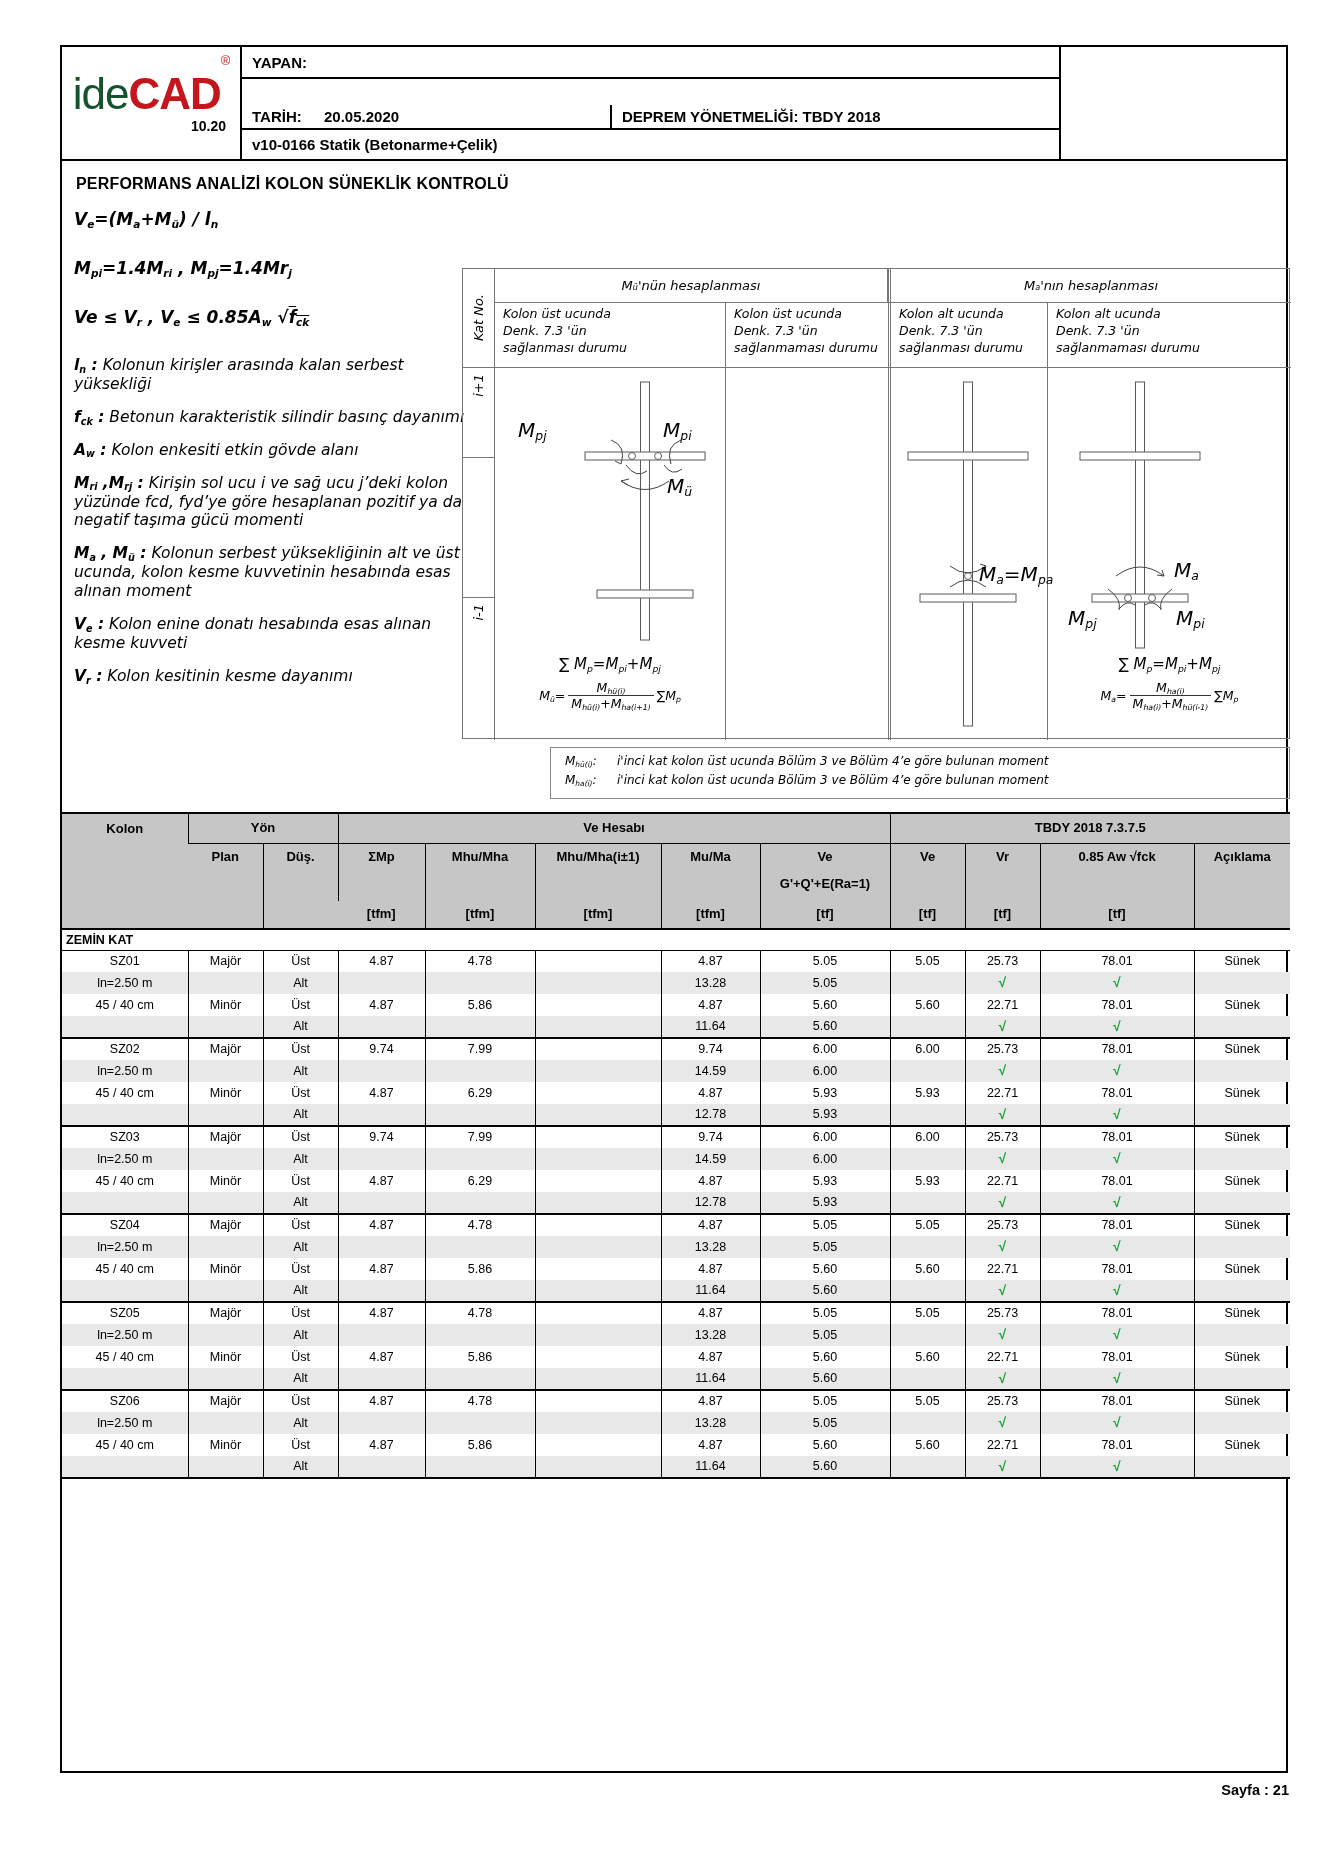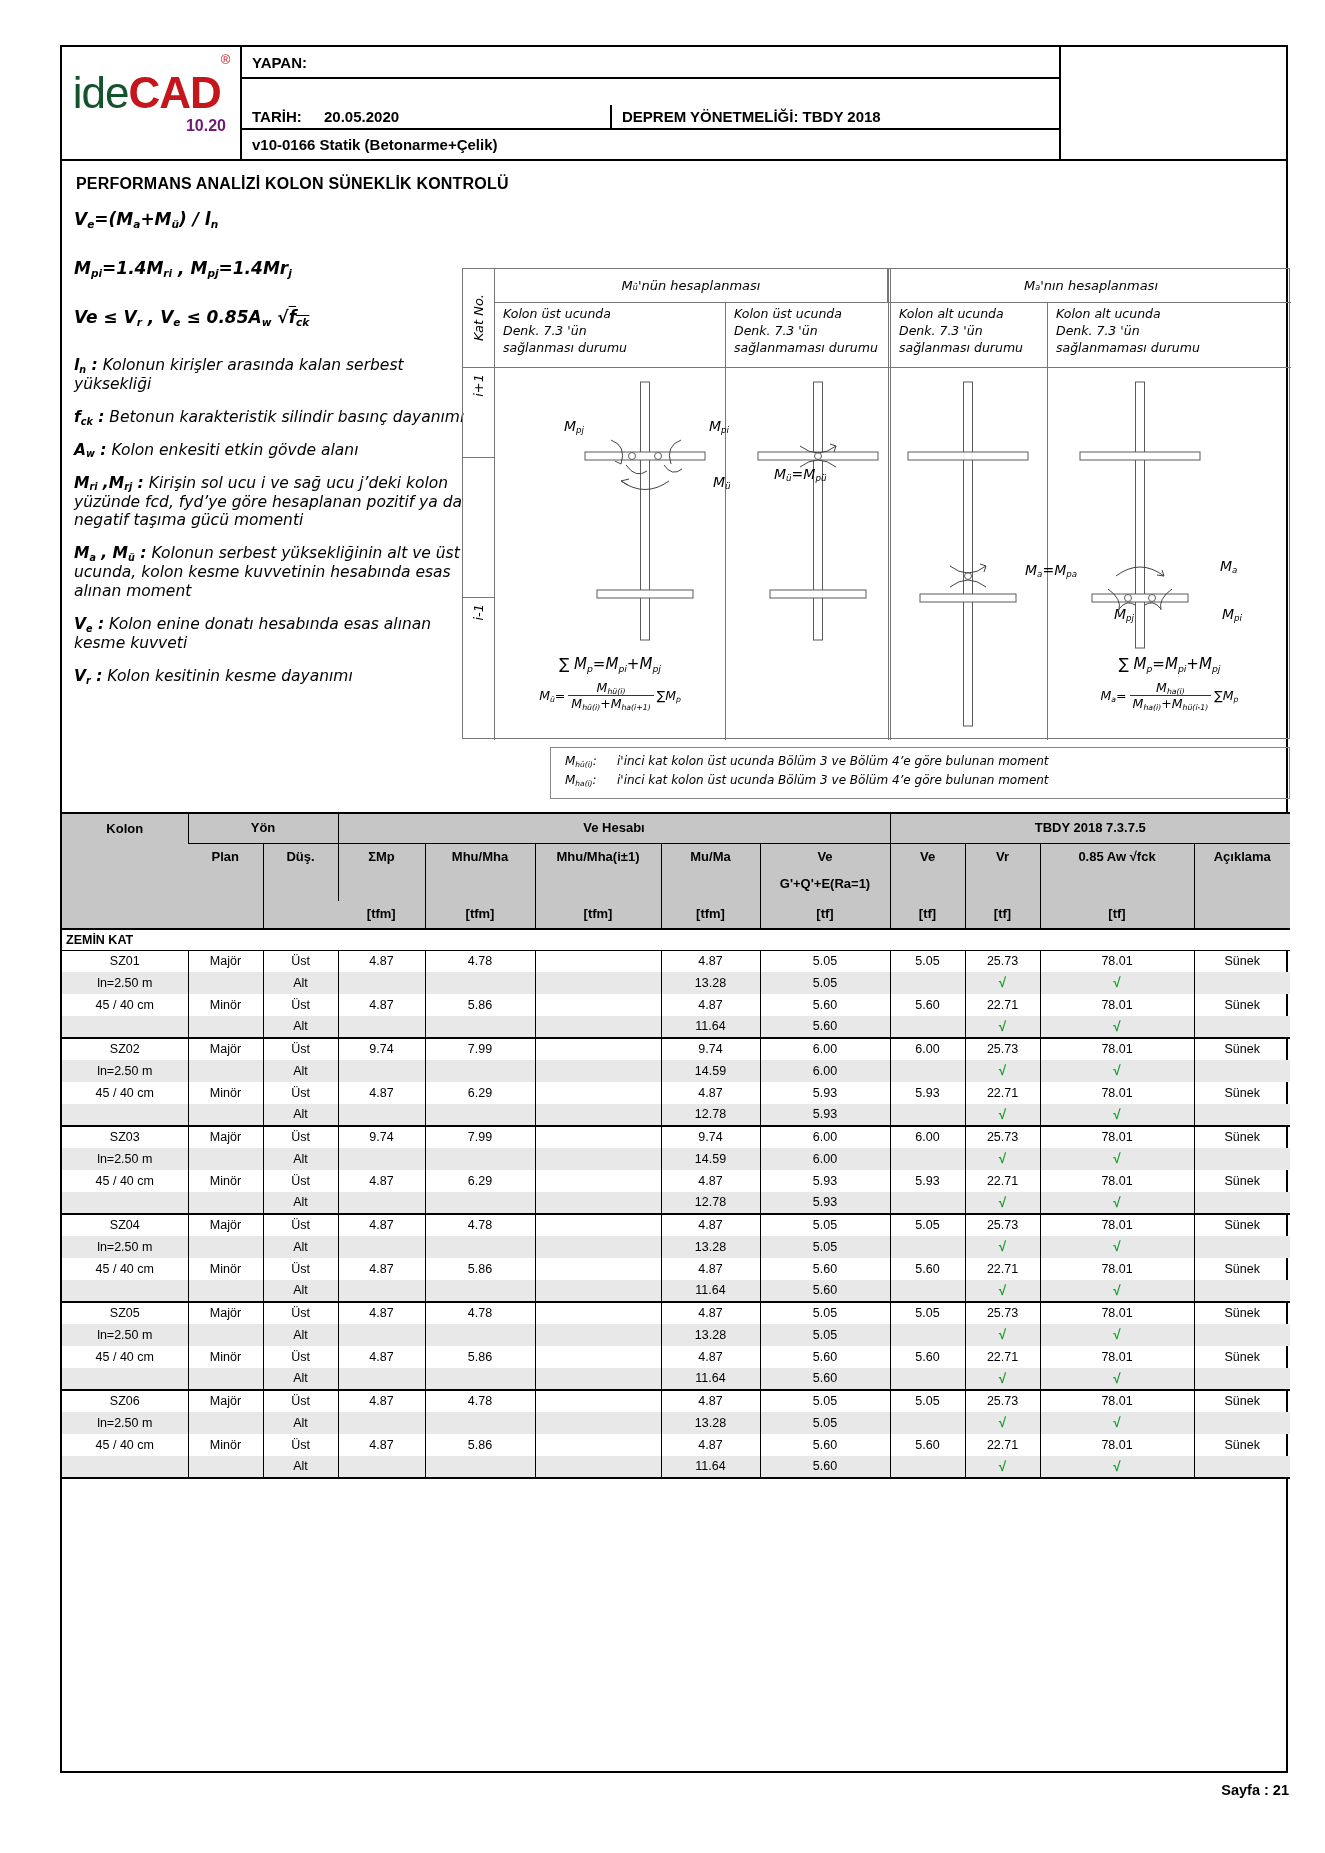--- a/index.html
+++ b/index.html
@@ -13,21 +13,21 @@
        grid-template-columns:180px 370px 447px 227px;grid-template-rows:32px 26px 25px 29px;
        border-bottom:2px solid #000;}
   .hc{box-sizing:border-box;font-weight:bold;font-size:15px;display:flex;align-items:center;
       padding-left:10px;white-space:nowrap;overflow:hidden;}
   .hlogo{grid-column:1;grid-row:1/5;border-right:2px solid #000;flex-direction:column;
          justify-content:center;align-items:center;padding-left:0;}
   .logorow{font-size:44px;line-height:1;letter-spacing:-1px;}
   .lgray{color:#14532d;font-weight:normal;}
   .lred{color:#c4161c;font-weight:bold;}
   .lreg{color:#c4161c;font-size:13px;vertical-align:top;position:relative;top:-18px;font-weight:normal;}
-  .lver{color:#701a75;font-size:16px;font-weight:bold;align-self:flex-end;margin-right:14px;margin-top:2px;text-align:center;}
+  .lver{color:#000000;font-size:14px;font-weight:bold;align-self:flex-end;margin-right:14px;margin-top:2px;text-align:center;}
   .hy{grid-column:2/4;grid-row:1;border-bottom:2px solid #000;}
   .hp{grid-column:2/4;grid-row:2;border-bottom:2px solid #000;}
   .ht{grid-column:2;grid-row:3;border-right:2px solid #000;border-bottom:2px solid #000;}
   .hd{grid-column:3;grid-row:3;border-bottom:2px solid #000;}
   .hv{grid-column:2/4;grid-row:4;}
   .hre{grid-column:4;grid-row:1/5;border-left:2px solid #000;}
   .hlabel{display:inline-block;width:72px;}
 
   
   .title{position:absolute;left:14px;top:128px;font-weight:bold;font-size:16px;letter-spacing:.2px;}
@@ -55,21 +55,21 @@
   .kz2{height:140px;border-bottom:1px solid #777;}
   .kz3{height:141px;}
   .vtext{writing-mode:vertical-rl;transform:rotate(180deg);font-size:13px;}
   .gtitle{grid-row:1;display:flex;align-items:center;justify-content:center;font-size:13px;}
   .g1{grid-column:2/4;} .g2{grid-column:4/6;}
   .sh{grid-row:2;font-size:12.5px;white-space:pre-line;line-height:1.35;padding:3px 0 0 8px;}
   .body{grid-row:3;}
   .body svg{position:absolute;left:0;top:0;}
   .sk{fill:#fff;stroke:#5a5a5a;stroke-width:1;}
   .arc{fill:none;stroke:#444;stroke-width:1;}
-  .dlab{position:absolute;font-size:14px;white-space:nowrap;margin-left:46px;}
+  .dlab{position:absolute;font-size:20px;white-space:nowrap;}
   .dsum{position:absolute;width:100%;text-align:center;font-size:15px;}
   .dfrac{position:absolute;width:100%;display:flex;align-items:center;justify-content:center;
          gap:3px;font-size:12.5px;}
   .frac{text-align:center;}
   .fnum{display:block;padding:0 3px;}
   .fden{display:block;border-top:1px solid #333;padding:0 3px;}
 
   
   .notebox{position:absolute;left:488px;top:700px;width:740px;height:52px;border:1px solid #888;
            box-sizing:border-box;font-family:"DejaVu Sans",sans-serif;font-style:italic;
@@ -191,32 +191,20 @@
         <div class="dfrac" style="top:312px">
           <span>M<sub>ü</sub>=</span>
           <span class="frac">
               <span class="fnum">M<sub>hü(i)</sub></span>
               <span class="fden">M<sub>hü(i)</sub>+M<sub>ha(i+1)</sub></span>
             </span>
           <span>∑M<sub>p</sub></span>
         </div>
       </div>
 
-      <div class="dc body" style="grid-column:3">
-        <svg viewBox="0 0 162 285" width="162" height="285">
-          <rect class="sk" x="87.5" y="14" width="9" height="258"></rect>
-          <rect class="sk" x="32" y="84" width="120" height="8"></rect>
-          <rect class="sk" x="44" y="222" width="96" height="8"></rect>
-          <circle class="sk" cx="92" cy="88" r="3.5"></circle>
-          <path class="arc" d="M74,78 q18,14 36,0"></path>
-          <path class="arc" d="M74,99 q18,-14 36,0"></path>
-          <path class="arc" d="M110,78 l-6,-2 m6,2 l-2,6"></path>
-        </svg>
-        <span class="dlab" style="left:2px;top:98px">M<sub>ü</sub>=M<sub>pü</sub></span>
-      </div>
 
       <div class="dc body bR dsep" style="grid-column:4">
         <svg viewBox="0 0 160 372" width="160" height="372">
           <rect class="sk" x="72.5" y="14" width="9" height="344"></rect>
           <rect class="sk" x="17" y="84" width="120" height="8"></rect>
           <rect class="sk" x="29" y="226" width="96" height="8"></rect>
           <circle class="sk" cx="77" cy="208" r="3.5"></circle>
           <path class="arc" d="M59,198 q18,14 36,0"></path>
           <path class="arc" d="M59,219 q18,-14 36,0"></path>
           <path class="arc" d="M95,198 l-6,-2 m6,2 l-2,6"></path>

